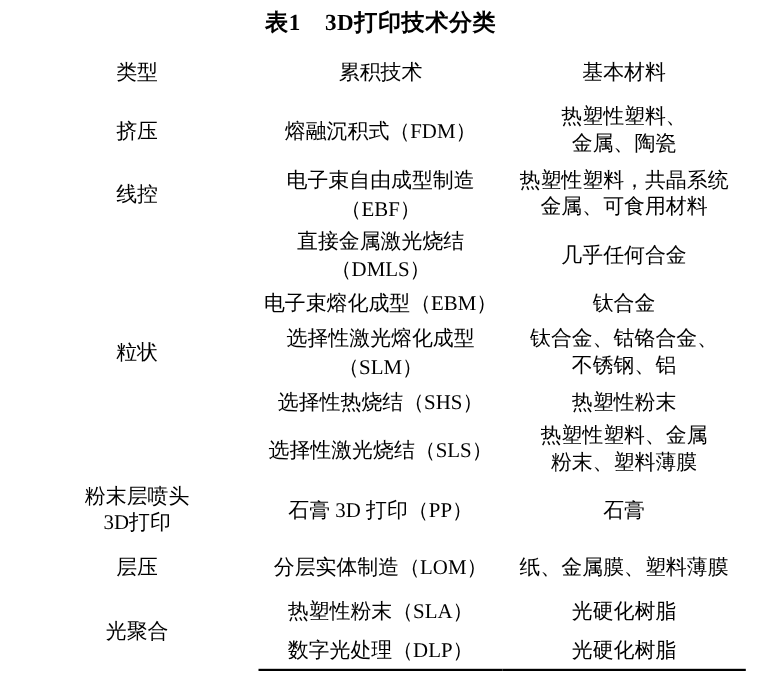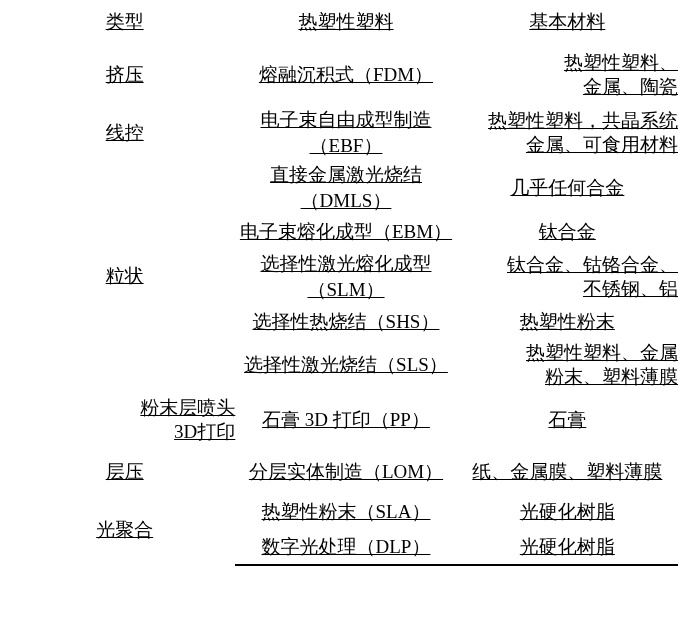--- a/index.html
+++ b/index.html
@@ -38,42 +38,40 @@
     border-collapse: collapse;
     table-layout: fixed;
     font-size: 19px;
   }
   table.doc-table td,
   table.doc-table th {
     padding: 0;
     text-align: center;
     vertical-align: middle;
     font-weight: normal;
-    text-decoration: underline;
   }
   .rule-bottom td {
     border-bottom: 2.2px solid #000;
   }
   thead tr.header-row th {
     font-size: 19px;
     height: 36px;
     padding: 4px 0 6px 0;
   }
   td.col-type {
     width: 142px;
   }
   td.col-tech {
     width: 286px;
   }
   td.col-mat {
     width: 236px;
   }
   .cell-lines {
     line-height: 1.28;
-    text-align: right;
   }
   .cell-lines div {
     white-space: nowrap;
   }
   .rowpad-1 td { height: 58px; }
   .rowpad-2 td { height: 58px; }
   .rowpad-g1 td { height: 46px; }
   .rowpad-g2 td { height: 36px; }
   .rowpad-g3 td { height: 54px; }
   .rowpad-g4 td { height: 36px; }
@@ -88,26 +86,29 @@
   .type-cell.two-line {
     line-height: 1.26;
     margin-top: 23px;
   }
 </style>
 </head>
 <body>
 
 <div class="page">
 
+  <div class="table-caption">
+    <span>表1</span><span class="caption-gap"></span><span>3D打印技术分类</span>
+  </div>
 
   <table class="doc-table">
     <thead>
       <tr class="header-row rule-top rule-head">
         <th class="col-type">类型</th>
-        <th class="col-tech">热塑性塑料</th>
+        <th class="col-tech">累积技术</th>
         <th class="col-mat">基本材料</th>
       </tr>
     </thead>
     <tbody>
 
       <tr class="rowpad-1">
         <td class="col-type type-cell">挤压</td>
         <td class="col-tech">熔融沉积式（FDM）</td>
         <td class="col-mat">
           <div class="cell-lines">

